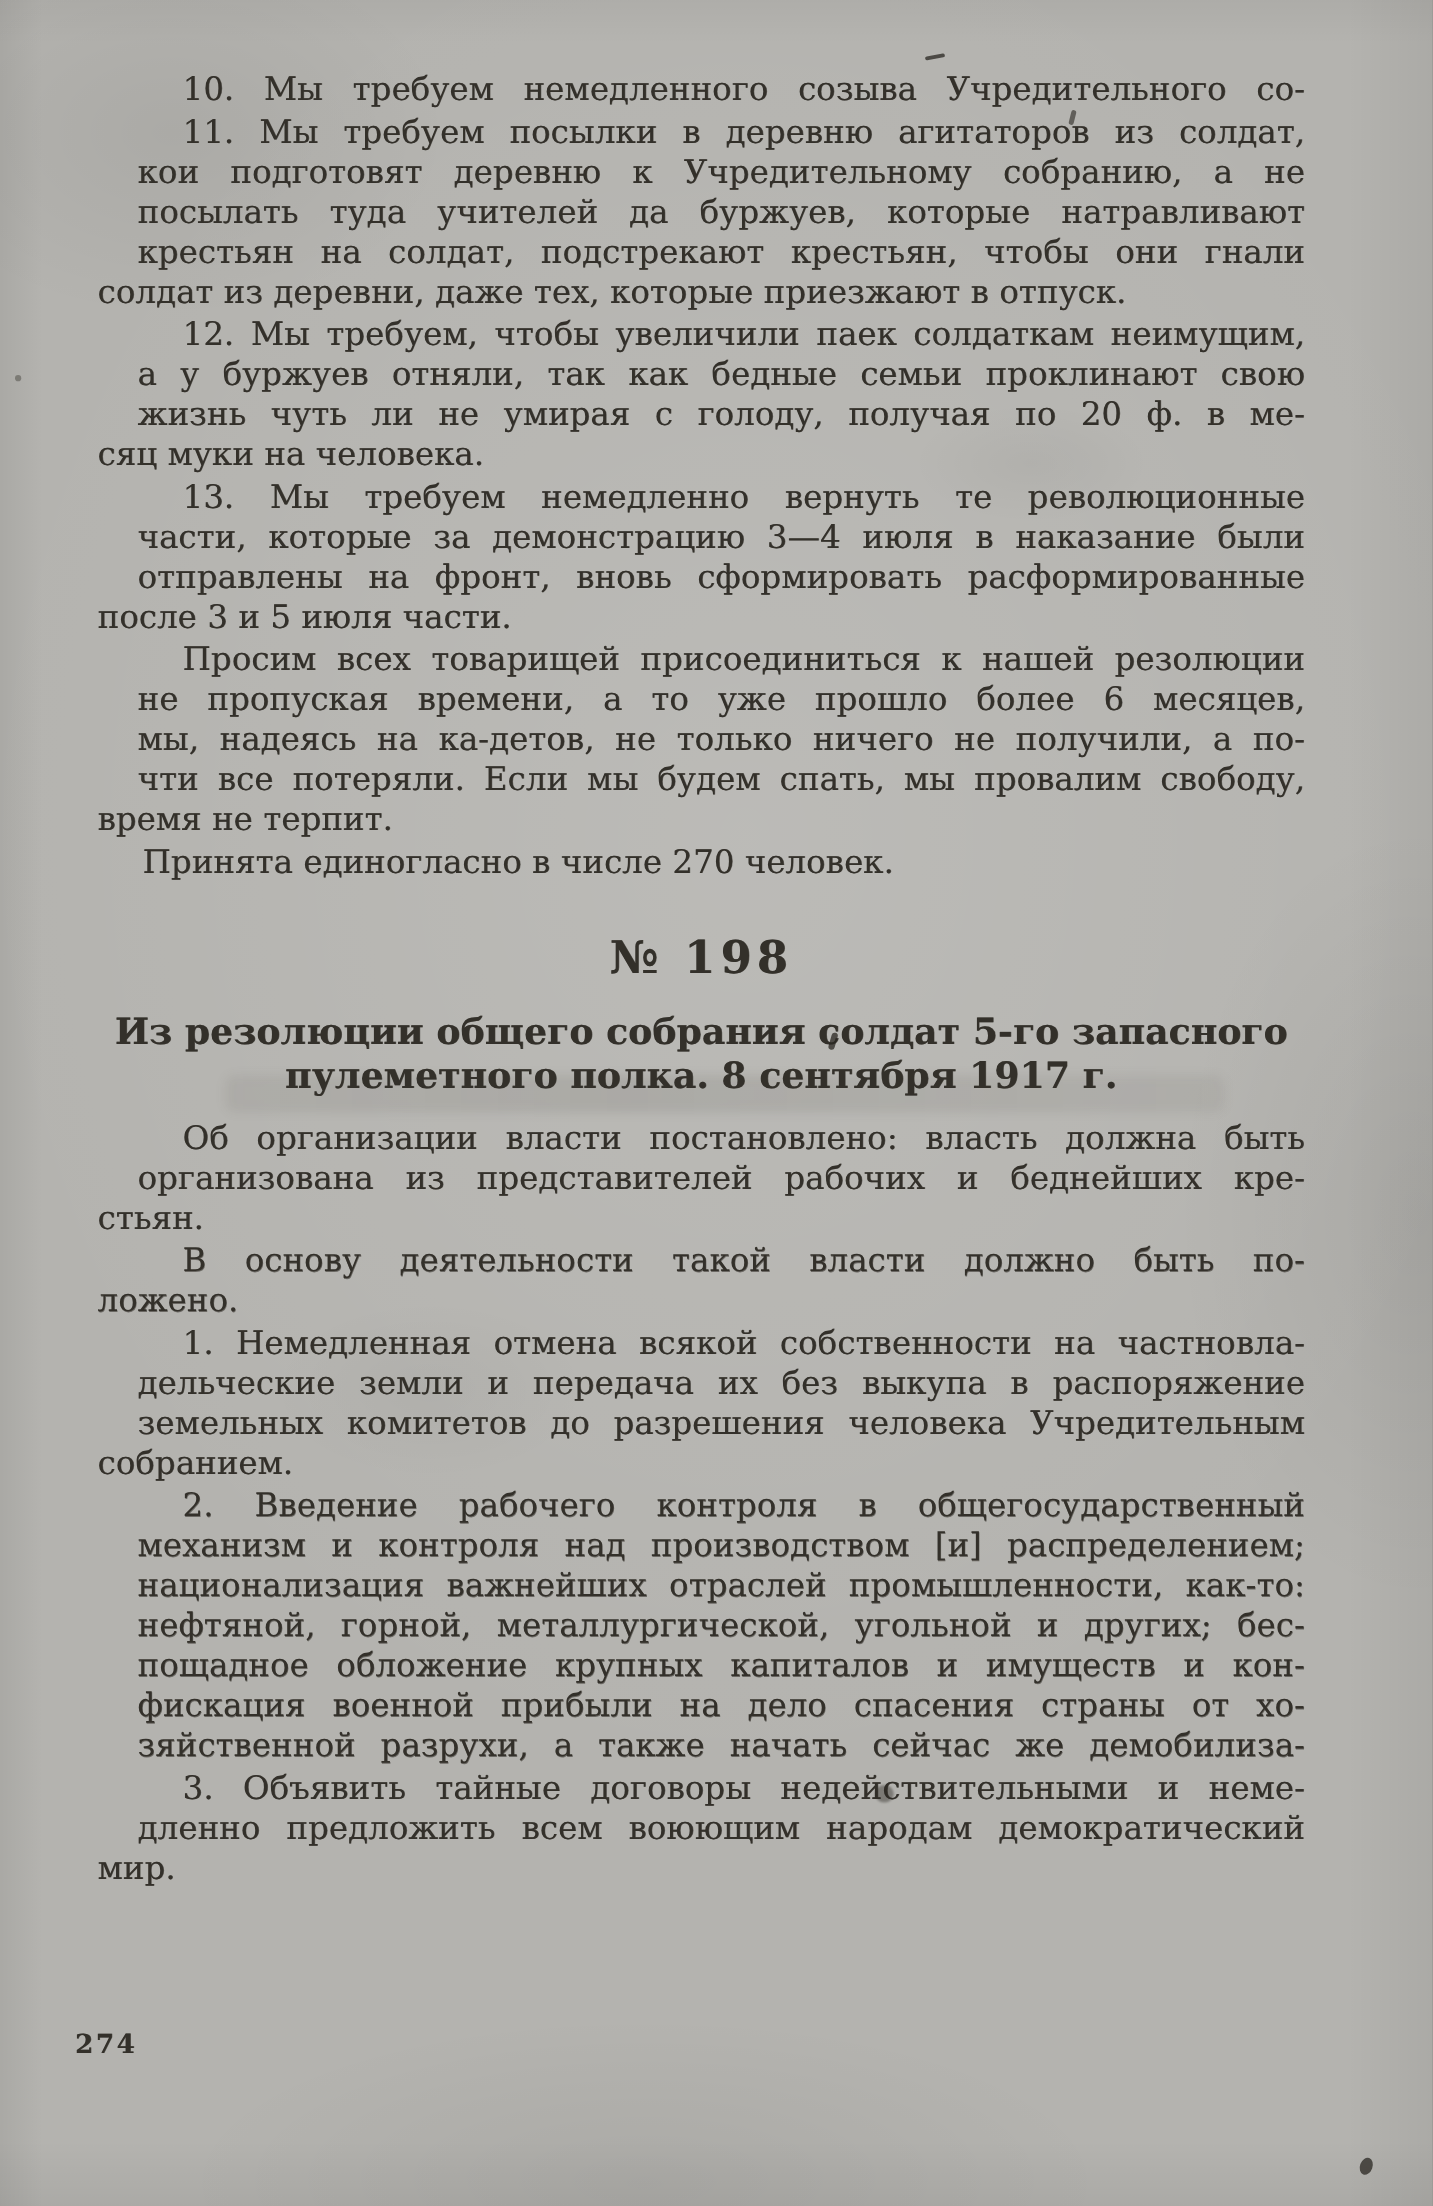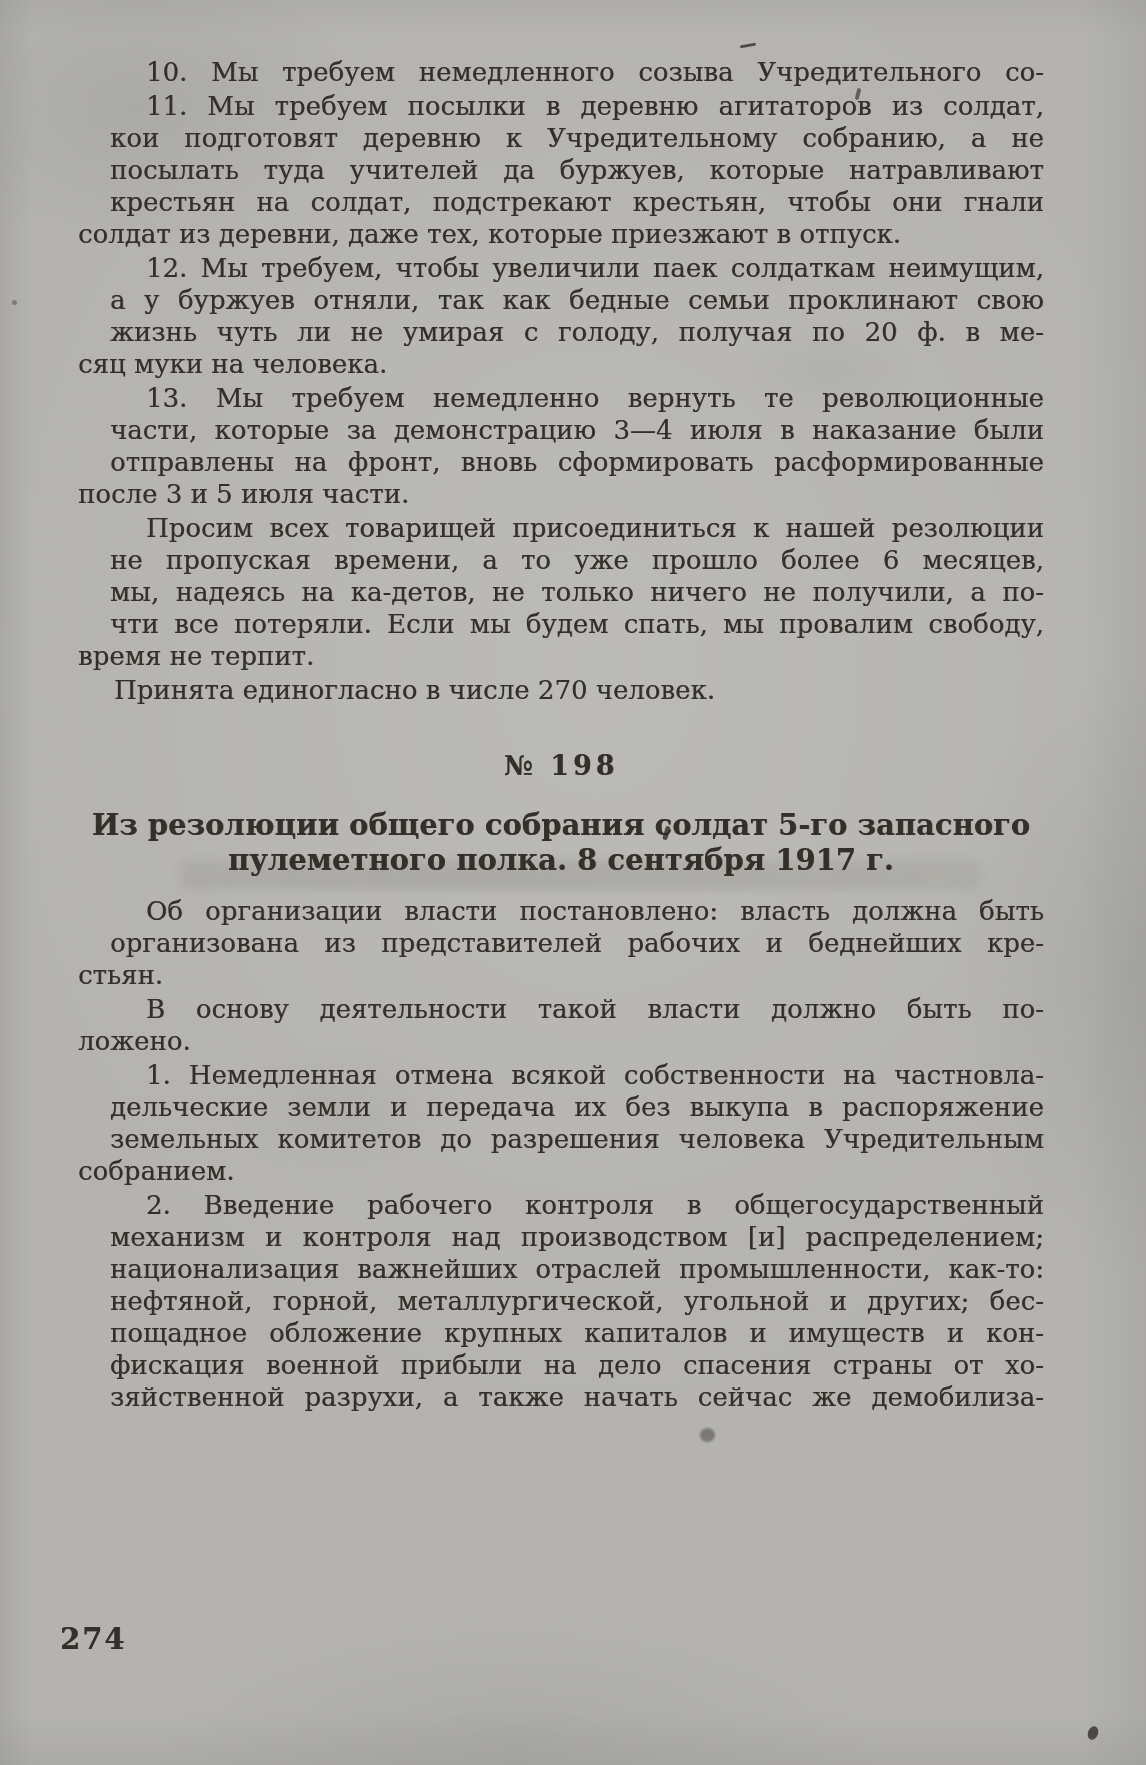--- a/index.html
+++ b/index.html
@@ -54,39 +54,39 @@
     margin-top:18px;
     padding-left:32px;
     font-size:22px;
     line-height:28px;
     text-shadow:0.3px 0.2px 0.3px rgba(43,40,34,.5);
   }
   .doc-number{
     margin-top:44px;
     text-align:center;
     font-weight:bold;
-    font-size:27px;
+    font-size:36px;
     line-height:32px;
     letter-spacing:4px;
     text-shadow:0.4px 0.3px 0.5px rgba(43,40,34,.6);
   }
   .heading{
     margin:26px 0 0 0;
     text-align:center;
     font-weight:bold;
     font-size:29px;
     line-height:35px;
     text-shadow:0.4px 0.3px 0.5px rgba(43,40,34,.6);
   }
   .section-bottom{ margin-top:17px; }
   .page-number{
     position:absolute;
     left:60px;top:1622px;
     font-weight:bold;
-    font-size:29px;
+    font-size:21px;
     letter-spacing:2px;
     text-shadow:0.4px 0.3px 0.5px rgba(43,40,34,.6);
   }
   
   .speck{ position:absolute; background:rgba(42,39,33,.75); pointer-events:none; }
   .speck.dash-top{ left:740px; top:44px; width:16px; height:3px; transform:rotate(-10deg); border-radius:2px; }
   .speck.tick-a{ left:856px; top:88px; width:4px; height:12px; transform:rotate(14deg); border-radius:2px; opacity:.8; }
   .speck.tick-b{ left:664px; top:826px; width:5px; height:14px; transform:rotate(16deg); border-radius:3px; }
   .speck.blob-mid{ left:700px; top:1428px; width:15px; height:14px; border-radius:50%; opacity:.55; filter:blur(1px); }
   .speck.dot-br{ left:1088px; top:1726px; width:10px; height:14px; border-radius:50%; transform:rotate(20deg); }
@@ -167,20 +167,25 @@
         </div>
       <div class="para">
           <div class="line just ind">2. Введение рабочего контроля в общегосударственный</div>
           <div class="line just">механизм и контроля над производством [и] распределением;</div>
           <div class="line just">национализация важнейших отраслей промышленности, как-то:</div>
           <div class="line just">нефтяной, горной, металлургической, угольной и других; бес-</div>
           <div class="line just">пощадное обложение крупных капиталов и имуществ и кон-</div>
           <div class="line just">фискация военной прибыли на дело спасения страны от хо-</div>
           <div class="line just">зяйственной разрухи, а также начать сейчас же демобилиза-</div>
         </div>
+      <div class="para">
+          <div class="line just ind">3. Объявить тайные договоры недействительными и неме-</div>
+          <div class="line just">дленно предложить всем воюющим народам демократический</div>
+          <div class="line">мир.</div>
+        </div>
     </section>
 
   </div>
 
   <div class="page-number">274</div>
 
   <div class="speck dash-top"></div>
   <div class="speck tick-a"></div>
   <div class="speck tick-b"></div>
   <div class="speck blob-mid"></div>

